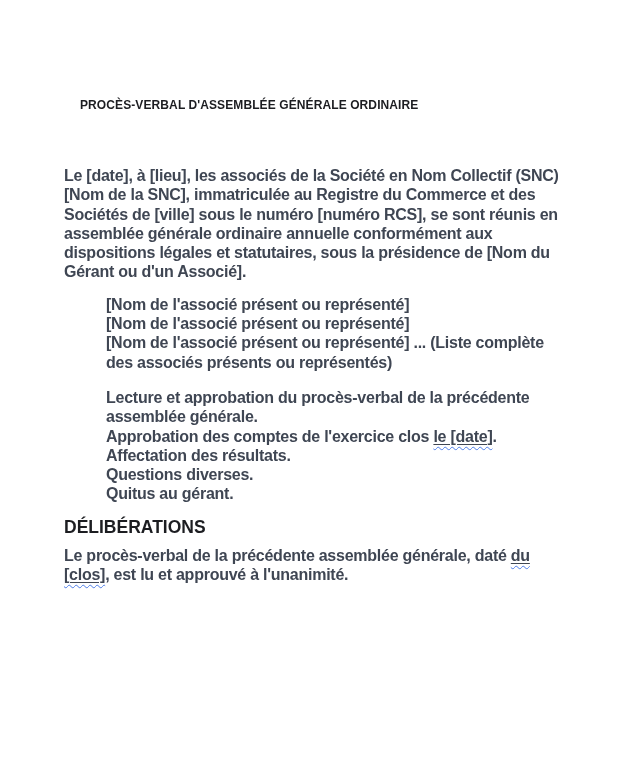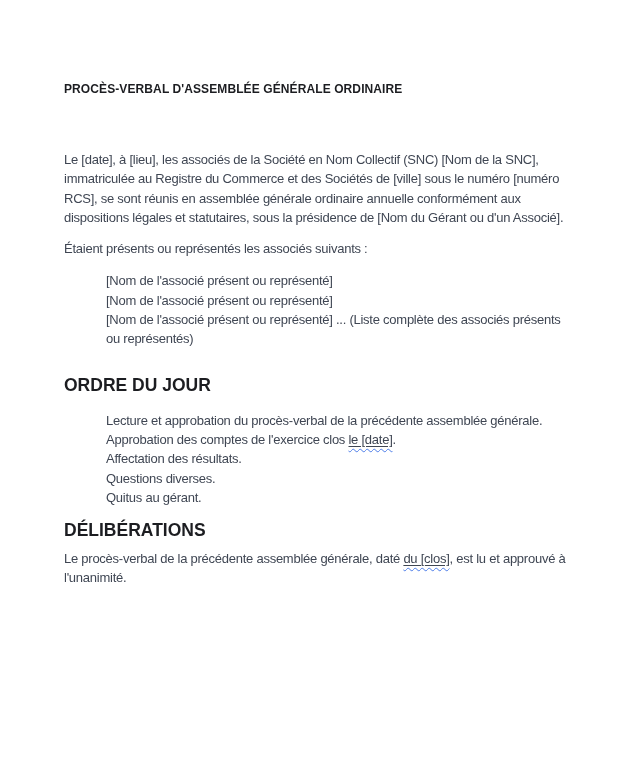--- a/index.html
+++ b/index.html
@@ -9,32 +9,33 @@
     height: 773px;
     background: var(--page-background, #ffffff);
     overflow: hidden;
     font-family: "Liberation Sans", "DejaVu Sans", sans-serif;
   }
   .content {
     padding: 82px 56px 0 64px;
     color: var(--body-text, #3f4653);
   }
   .doc-title {
-    margin: 0;
+    margin: 16px;
     font-size: 12px;
     line-height: 14px;
     font-weight: 700;
     letter-spacing: 0.1px;
     color: var(--heading-text, #1c1d21);
   }
   .body-text {
-    font-size: 13px;
+    font-size: 16px;
     line-height: 19.3px;
     letter-spacing: -0.25px;
     color: var(--body-text, #3f4653);
+    font-weight: bold;
   }
   .intro { margin: 54px 0 0 0; }
   .attendees-intro { margin: 12px 0 0 0; }
   .indent-list { margin: 13px 0 0 42px; }
   .agenda-list { margin-top: 16px; }
   .section-heading {
     margin: 26px 0 0 0;
     font-size: 17.5px;
     line-height: 20px;
     font-weight: 700;
@@ -70,29 +71,27 @@
 </head>
 <body>
 
 <div class="page">
   <div class="content">
 
     <h1 class="doc-title">PROCÈS-VERBAL D'ASSEMBLÉE GÉNÉRALE ORDINAIRE</h1>
 
     <p class="body-text intro">Le [date], à [lieu], les associés de la Société en Nom Collectif (SNC) [Nom de la SNC], immatriculée au Registre du Commerce et des Sociétés de [ville] sous le numéro [numéro RCS], se sont réunis en assemblée générale ordinaire annuelle conformément aux dispositions légales et statutaires, sous la présidence de [Nom du Gérant ou d'un Associé].</p>
 
-    <p class="body-text attendees-intro">Étaient présents ou représentés les associés suivants :</p>
 
     <div class="body-text indent-list">
       <div class="list-line">[Nom de l'associé présent ou représenté]</div>
       <div class="list-line">[Nom de l'associé présent ou représenté]</div>
       <div class="list-line">[Nom de l'associé présent ou représenté] ... (Liste complète des associés présents ou représentés)</div>
     </div>
 
-    <h2 class="section-heading">ORDRE DU JOUR</h2>
 
     <div class="body-text indent-list agenda-list">
       <div class="list-line"><span>Lecture et approbation du procès-verbal de la précédente assemblée générale.</span><span class="grammar"><span class="u"></span></span><span></span></div>
       <div class="list-line"><span>Approbation des comptes de l'exercice clos </span><span class="grammar"><span class="u">le [date]</span></span><span>.</span></div>
       <div class="list-line"><span>Affectation des résultats.</span></div>
       <div class="list-line"><span>Questions diverses.</span></div>
       <div class="list-line"><span>Quitus au gérant.</span></div>
     </div>
 
     <h2 class="section-heading deliberations-heading">DÉLIBÉRATIONS</h2>

